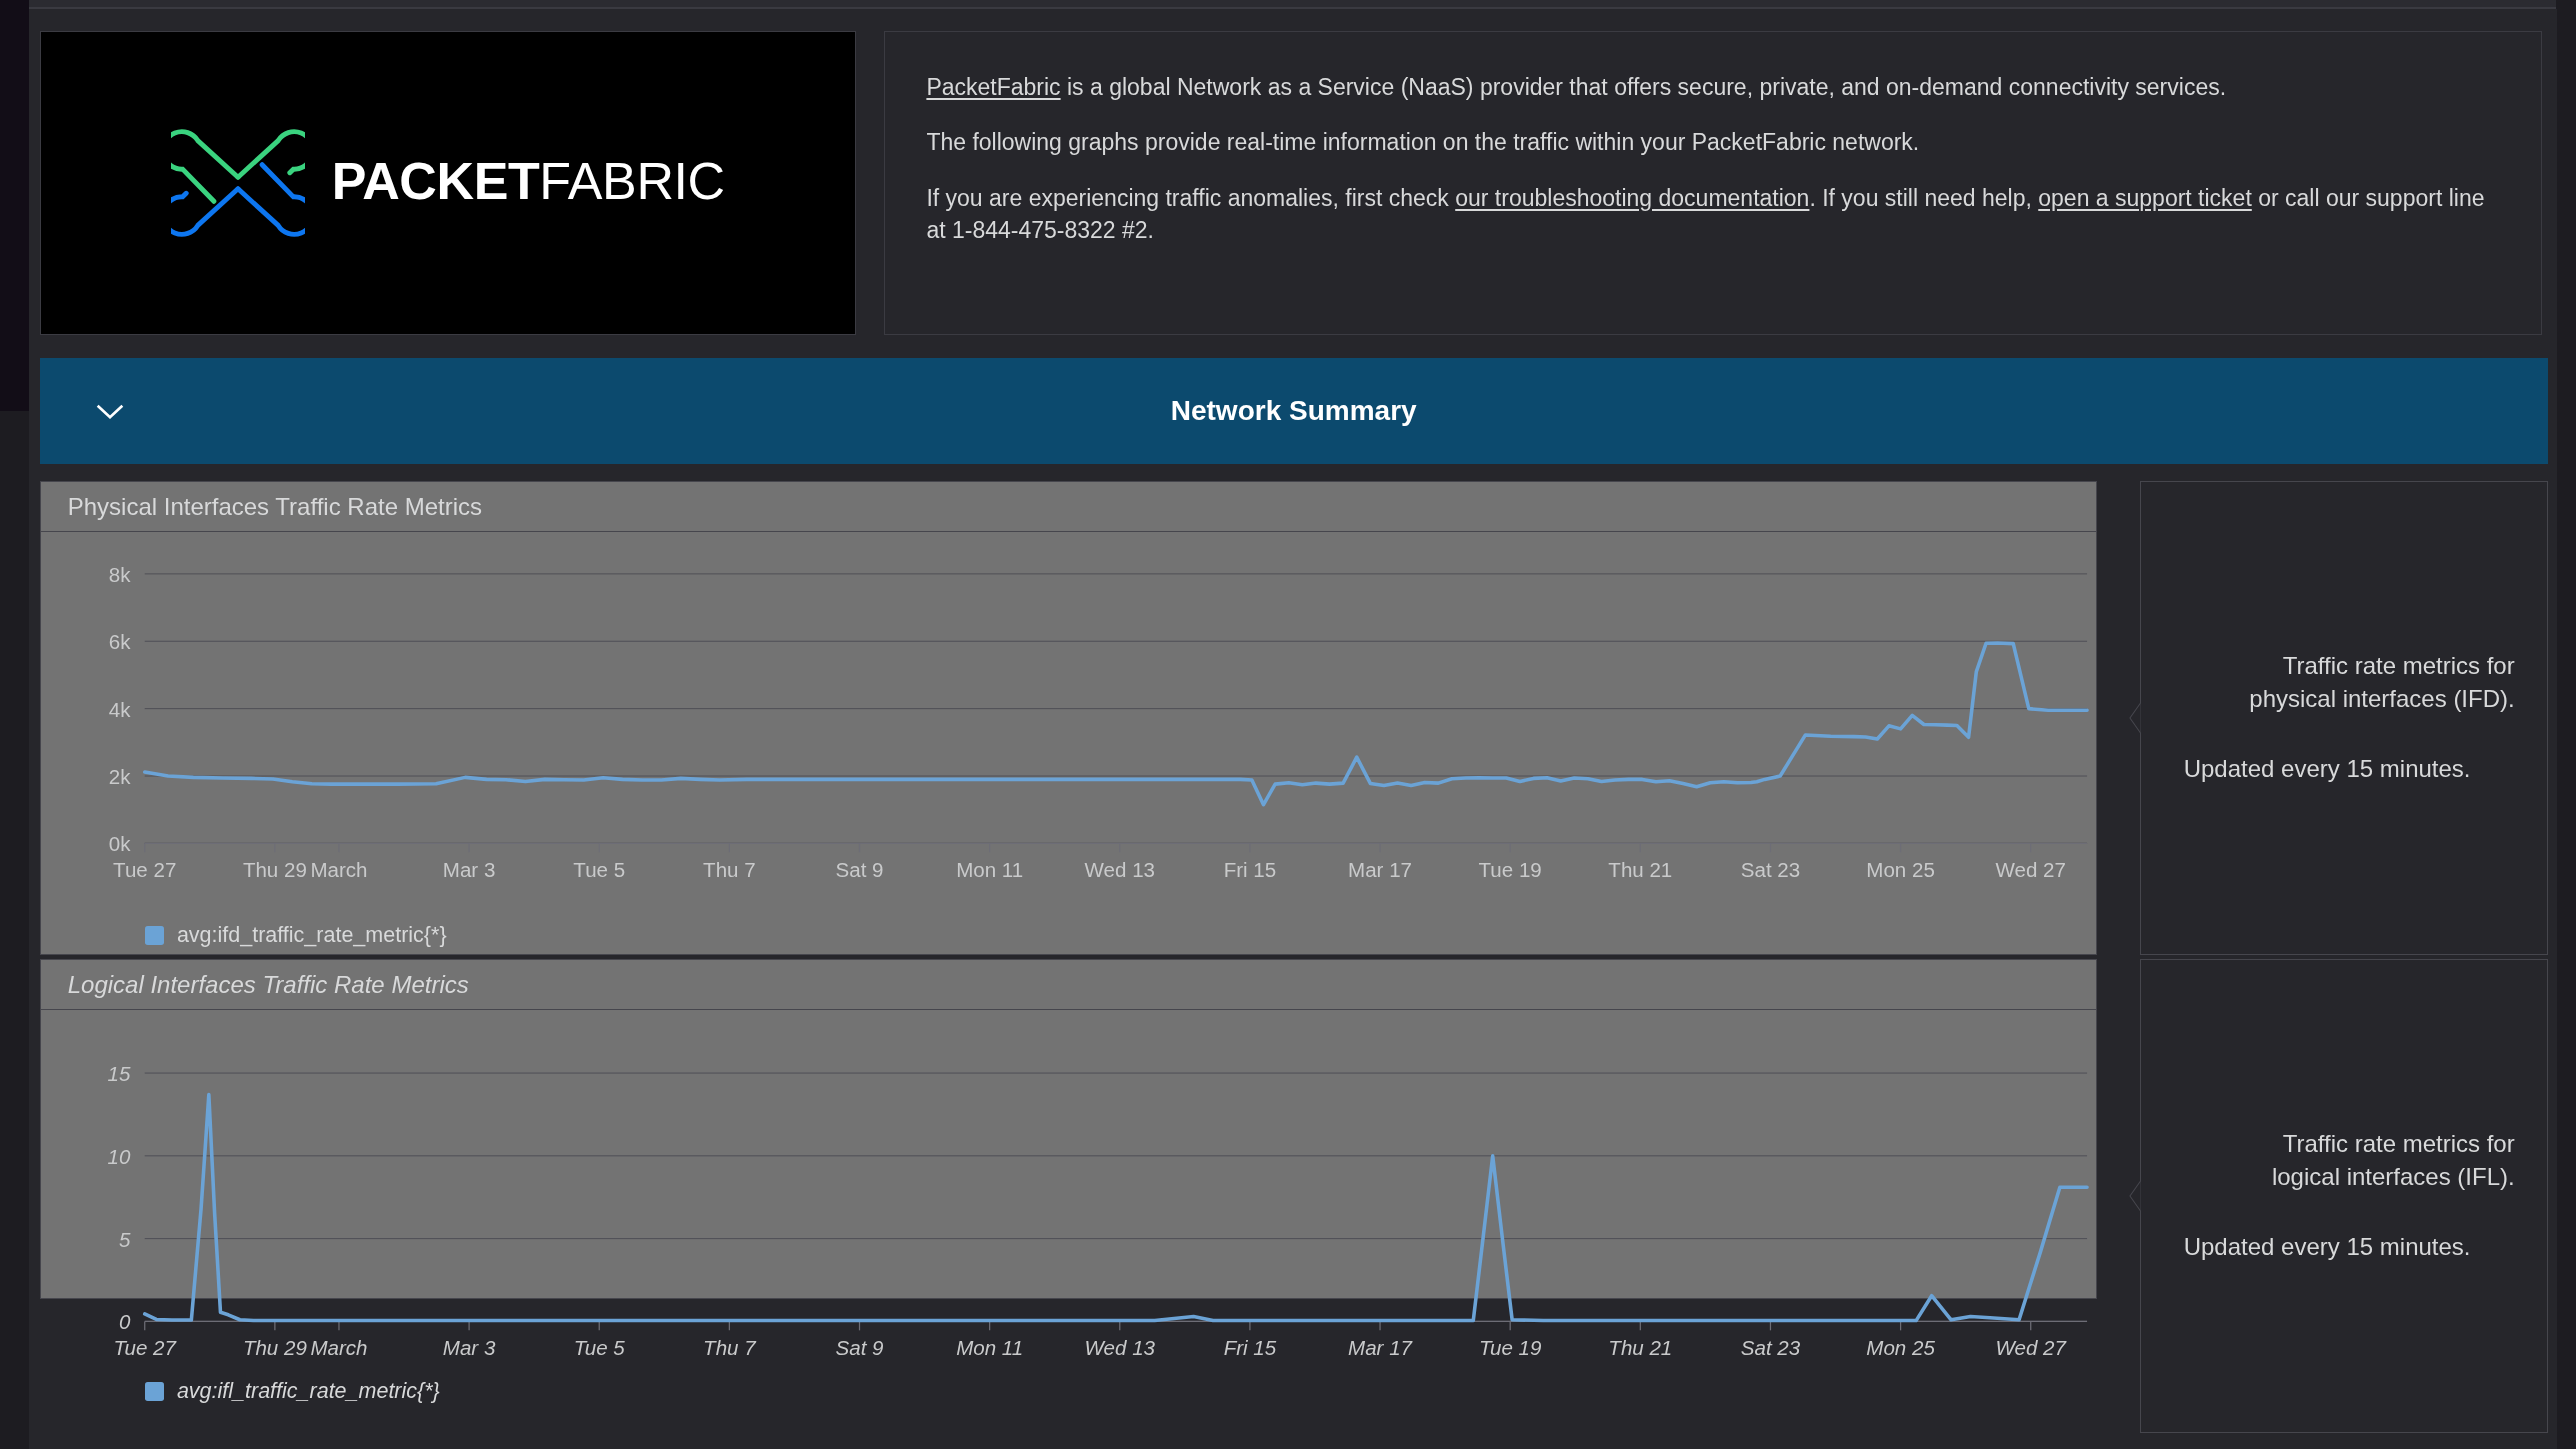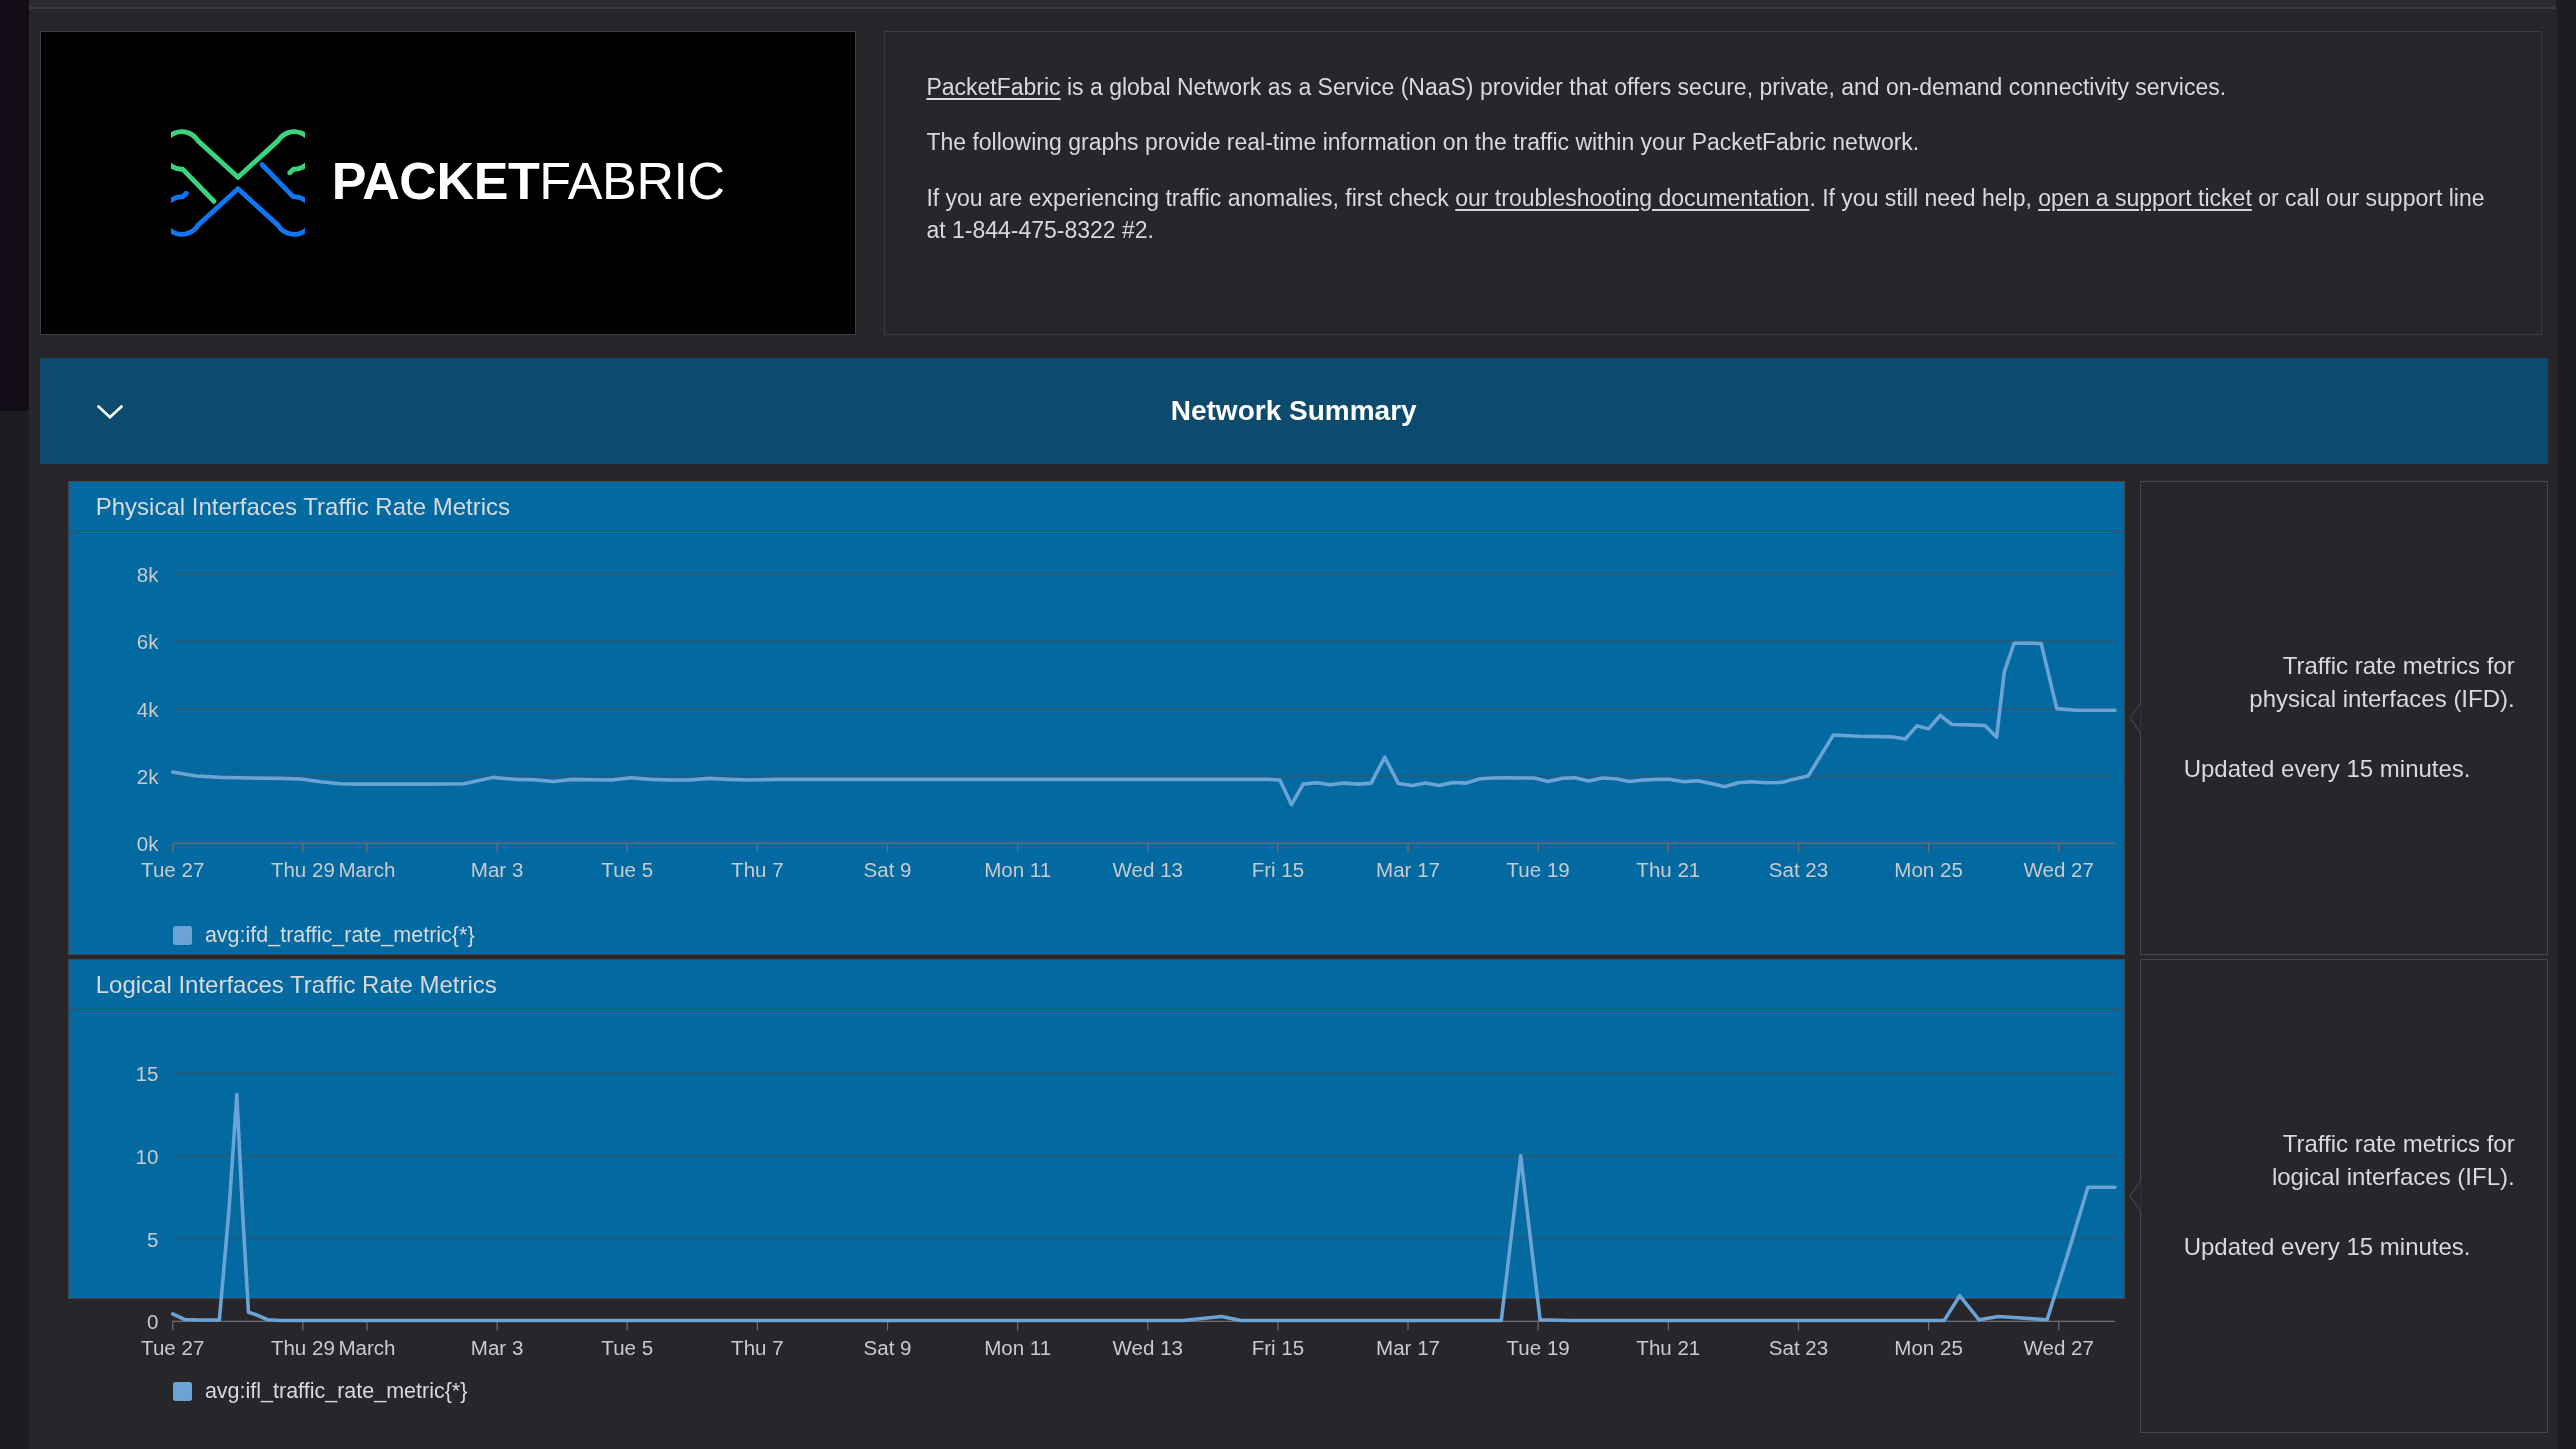--- a/index.html
+++ b/index.html
@@ -127,23 +127,22 @@
     font-weight: bold;
   }
 
   
   .chart-block {
     position: absolute;
   }
   .chart-panel {
     position: absolute;
     left: 0; top: 0;
-    background: #0369a1;
+    background: #737373;
     border: 0.9px solid #46464d;
-    margin-left: 28px;
   }
   .chart-header {
     height: 50px;
     border-bottom: 0.9px solid #46464d;
     display: flex;
     align-items: center;
     padding-left: 27px;
   }
   .chart-header-title {
     color: #d8d9da;
@@ -307,21 +306,21 @@
         <svg class="note-notch" viewBox="0 0 14 34">
           <path d="M 13 0 L 1 17 L 13 34" fill="#26262b" stroke="#46464d" stroke-width="1.2"></path>
         </svg>
         <p class="spacer-after"><span>Traffic rate metrics for</span><br><span>physical interfaces (IFD).</span></p>
         <p>Updated every 15 minutes.</p>
       </div>
     </div>
 
     <div class="chart-block" style="left:10.7px; top:950px; width:2508px; height:474px;">
 
-      <div class="chart-panel" style="width:2057px; height:340px;">
+      <div class="chart-panel" style="width:2057px; height:340px;font-style:italic;">
         <div class="chart-header">
           <span class="chart-header-title">Logical Interfaces Traffic Rate Metrics</span>
         </div>
         <div class="plot-wrap">
           <svg class="plot-svg" id="plot1" width="2055" height="376" viewBox="0 0 2298 420">
               <line x1="116" y1="348" x2="2288" y2="348" stroke="#4a4a52" stroke-width="1.4"></line>
               <text x="100" y="357" text-anchor="end" font-size="23" class="tick-text">0</text>
               <line x1="116" y1="255.42857142857144" x2="2288" y2="255.42857142857144" stroke="#4a4a52" stroke-width="1"></line>
               <text x="100" y="264.42857142857144" text-anchor="end" font-size="23" class="tick-text">5</text>
               <line x1="116" y1="162.85714285714286" x2="2288" y2="162.85714285714286" stroke="#4a4a52" stroke-width="1"></line>

